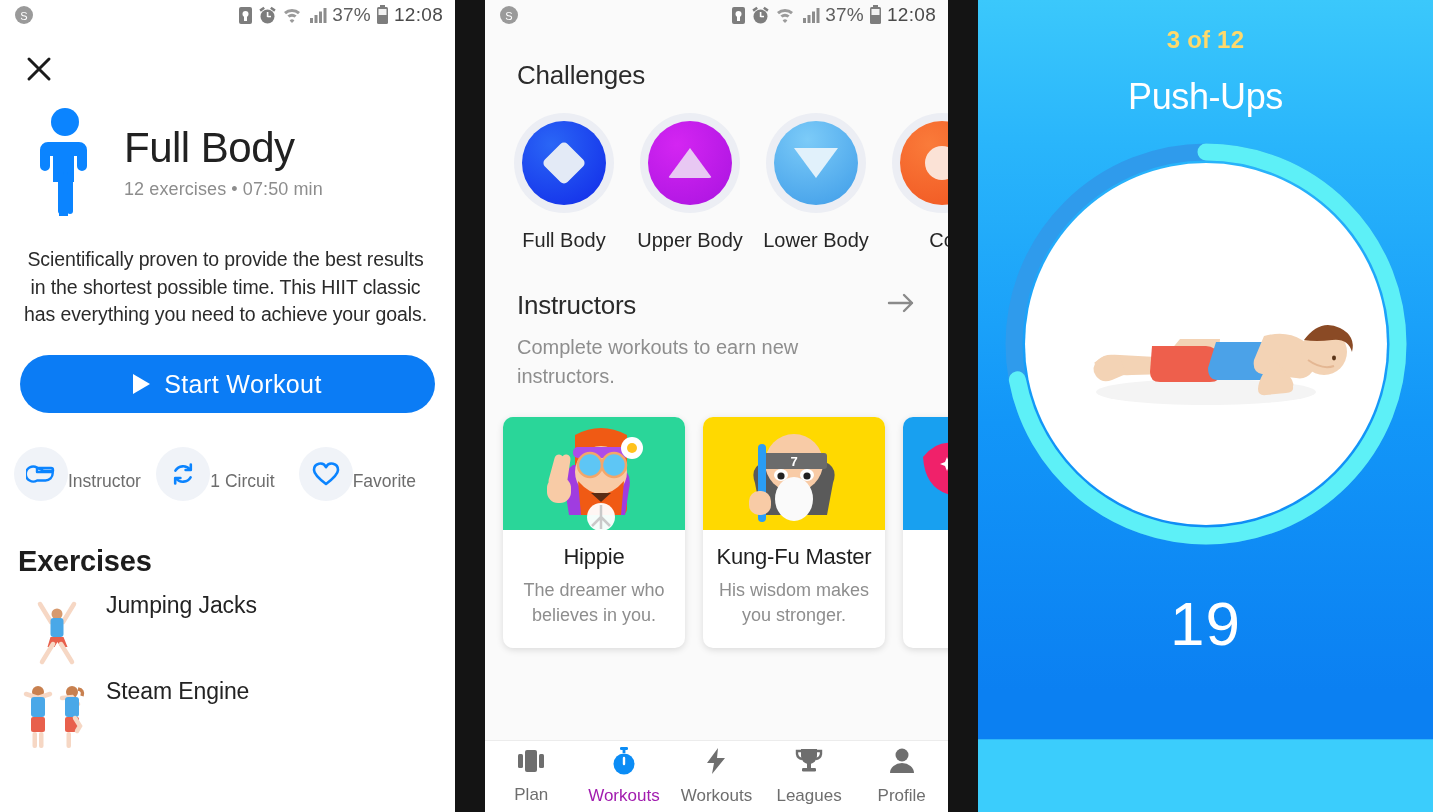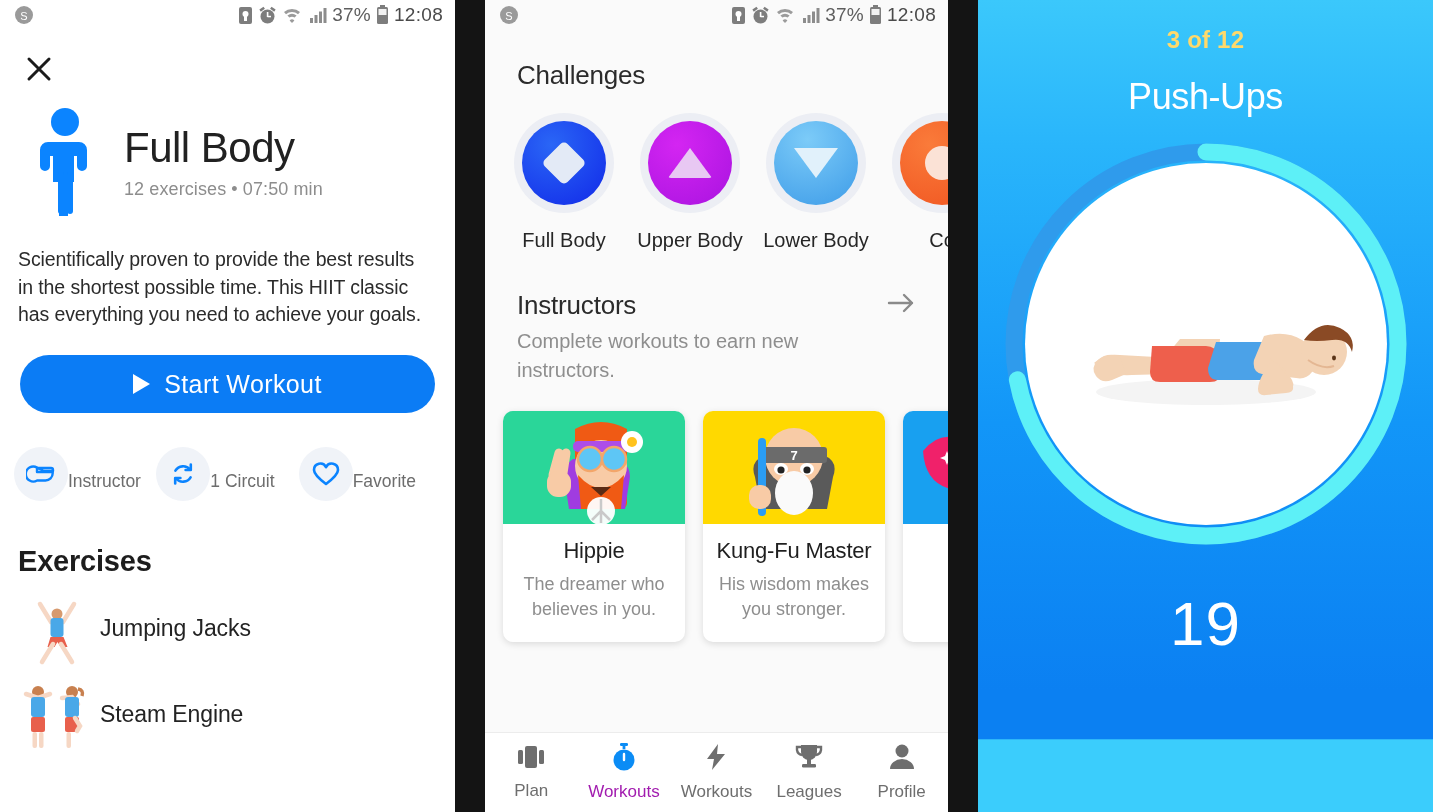--- a/index.html
+++ b/index.html
@@ -31,65 +31,65 @@
   .sb-time { font-size: 19px; color: #4a4a4a; letter-spacing: .3px; }
 
   
   .close-row { padding: 22px 0 0 22px; }
   .close-btn { width: 34px; height: 34px; display: inline-flex; align-items: center; justify-content: center; cursor: pointer; }
   .hero { display: flex; align-items: center; gap: 22px; padding: 18px 20px 0 28px; }
   .hero-text .title { font-size: 42px; font-weight: 400; color: #212121; line-height: 1.05; letter-spacing: -.5px; }
   .hero-text .subtitle { font-size: 18px; color: #8d8d8d; margin-top: 8px; letter-spacing: .1px; }
   .descr {
     padding: 26px 22px 0 18px; font-size: 19.5px; color: #2b2b2b;
-    line-height: 1.42; letter-spacing: -.1px;
+    line-height: 1.42; letter-spacing: -.1px; text-align: center;
   }
   .start-btn {
     margin: 26px 20px 0 20px; height: 58px; border-radius: 30px;
     background: #0b7cf5; color: #fff; display: flex; align-items: center;
     justify-content: center; gap: 14px; font-size: 25px; font-weight: normal;
     letter-spacing: .4px; cursor: pointer; border: 0; width: calc(100% - 40px);
     font-family: "Liberation Sans", sans-serif;
   }
   .play-tri { width: 0; height: 0; border-left: 17px solid #fff; border-top: 10px solid transparent; border-bottom: 10px solid transparent; }
   .meta-row { display: flex; margin: 34px 14px 0 14px; }
   .meta-item { flex: 1; display: flex; flex-direction: row; align-items: center; cursor: pointer; }
   .meta-circle { width: 54px; height: 54px; border-radius: 50%; background: #f0f3f8; display: flex; align-items: center; justify-content: center; }
   .meta-label { margin-top: 14px; font-size: 17.5px; color: #6d6d6d; }
   .sec-title { font-size: 29px; font-weight: bold; color: #1d1d1d; padding: 44px 0 0 18px; letter-spacing: -.2px; }
-  .ex-row { display: flex; align-items: center; gap: 4px; padding: 14px 0 0 18px; cursor: pointer; }
+  .ex-row { display: flex; align-items: flex-start; gap: 10px; padding: 14px 0 0 18px; cursor: pointer; }
   .ex-thumb { width: 78px; height: 72px; flex: 0 0 78px; position: relative; }
   .ex-name { font-size: 23px; color: #232323; letter-spacing: -.1px; }
 
   
   .panel-b .statusbar { background: #fafafa; }
   .mb-head { font-size: 26px; color: #2b2b2b; padding: 30px 0 0 32px; letter-spacing: -.2px; }
   .chal-row { display: flex; gap: 20px; padding: 22px 0 0 26px; overflow: hidden; }
   .chal { width: 106px; flex: 0 0 106px; display: flex; flex-direction: column; align-items: center; cursor: pointer; }
   .chal-ring { width: 100px; height: 100px; border-radius: 50%; background: #eceef4; display: flex; align-items: center; justify-content: center; }
   .chal-disc { width: 84px; height: 84px; border-radius: 50%; display: flex; align-items: center; justify-content: center; }
   .chal-name { margin-top: 16px; font-size: 20px; color: #262626; white-space: nowrap; }
   .shape-diamond { width: 32px; height: 32px; background: #e3eaf6; border-radius: 5px; transform: rotate(45deg); }
   .shape-tri-up { width: 0; height: 0; border-left: 22px solid transparent; border-right: 22px solid transparent; border-bottom: 30px solid #e8c8f3; border-radius: 3px; }
   .shape-tri-down { width: 0; height: 0; border-left: 22px solid transparent; border-right: 22px solid transparent; border-top: 30px solid #e1f1fb; }
   .shape-circ { width: 34px; height: 34px; border-radius: 50%; background: #fbe2d6; }
 
   .instr-head { padding: 38px 0 0 32px; position: relative; }
   .instr-title { font-size: 26px; color: #2b2b2b; letter-spacing: -.2px; }
-  .instr-sub { font-size: 20px; color: #8e8e8e; line-height: 1.45; margin-top: 6px; max-width: 300px; }
+  .instr-sub { font-size: 20px; color: #8e8e8e; line-height: 1.45; margin-top: 12px; max-width: 300px; }
   .arrow-right { position: absolute; right: 30px; top: 34px; width: 34px; height: 34px; cursor: pointer; }
 
   .cards-row { display: flex; gap: 18px; padding: 26px 0 0 18px; }
   .icard { width: 182px; flex: 0 0 182px; border-radius: 10px; background: #fff; box-shadow: 0 2px 7px rgba(0,0,0,.13); overflow: hidden; cursor: pointer; }
   .icard-img { height: 113px; position: relative; overflow: hidden; }
   .icard-body { padding: 14px 8px 20px 8px; text-align: center; }
   .icard-name { font-size: 22px; color: #1f1f1f; letter-spacing: -.2px; white-space: nowrap; }
   .icard-desc { font-size: 18px; color: #8e8e8e; line-height: 1.4; margin-top: 8px; }
 
-  .tabbar { position: absolute; left: 0; bottom: 0; width: 100%; height: 80px; background: #fff; border-top: 1px solid #ececec; display: flex; }
+  .tabbar { position: absolute; left: 0; bottom: 0; width: 100%; height: 72px; background: #fff; border-top: 1px solid #ececec; display: flex; }
   .tab { flex: 1; display: flex; flex-direction: column; align-items: center; justify-content: center; gap: 7px; cursor: pointer; }
   .tab-label { font-size: 17px; color: #6e6e6e; }
   .tab.active .tab-label { color: #a21caf; }
 
   
   .panel-c { background: linear-gradient(180deg,#3bc8fb 0%, #29b5fb 18%, #1296f8 52%, #0b80f2 85%, #0b80f2 91%, #3bcdfc 91.1%, #3bcdfc 100%); }
   .pc-count { text-align: center; padding-top: 26px; font-size: 24px; color: #ffd96b; font-weight: bold; letter-spacing: .2px; }
   .pc-title { text-align: center; margin-top: 22px; font-size: 36px; color: #fff; font-weight: 400; letter-spacing: -.4px; }
   .ring-wrap { position: relative; width: 420px; height: 420px; margin: 16px auto 0 auto; }
   .ring-wrap svg { position: absolute; inset: 0; }

